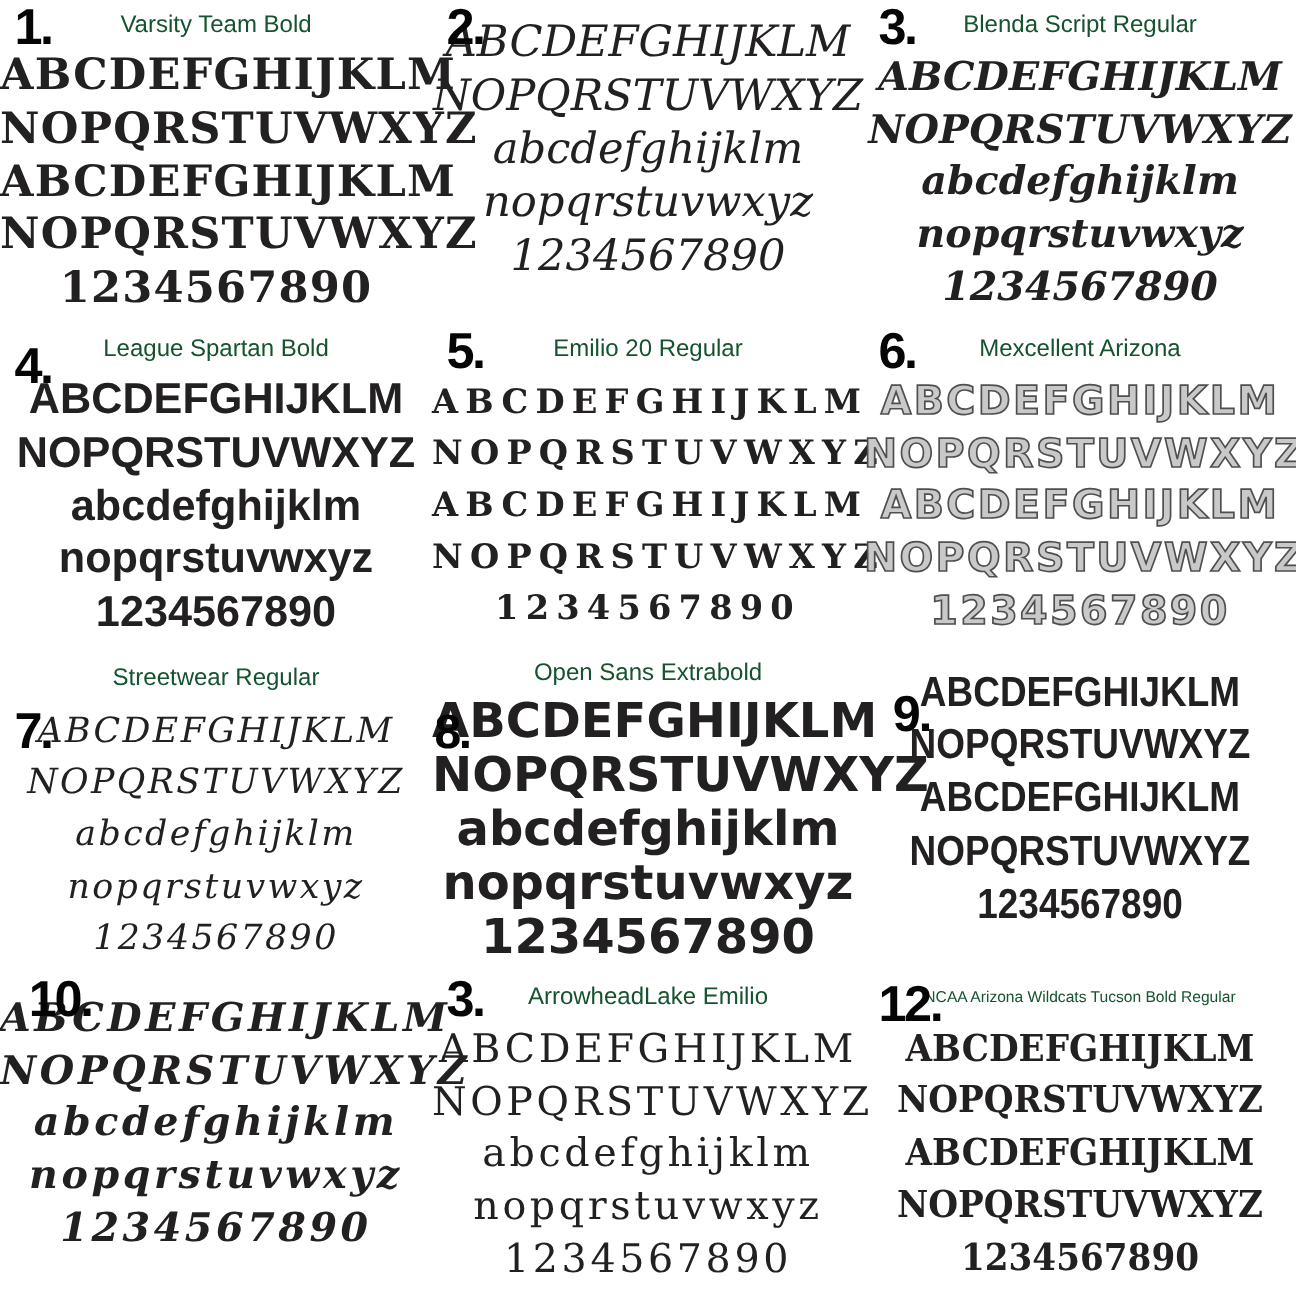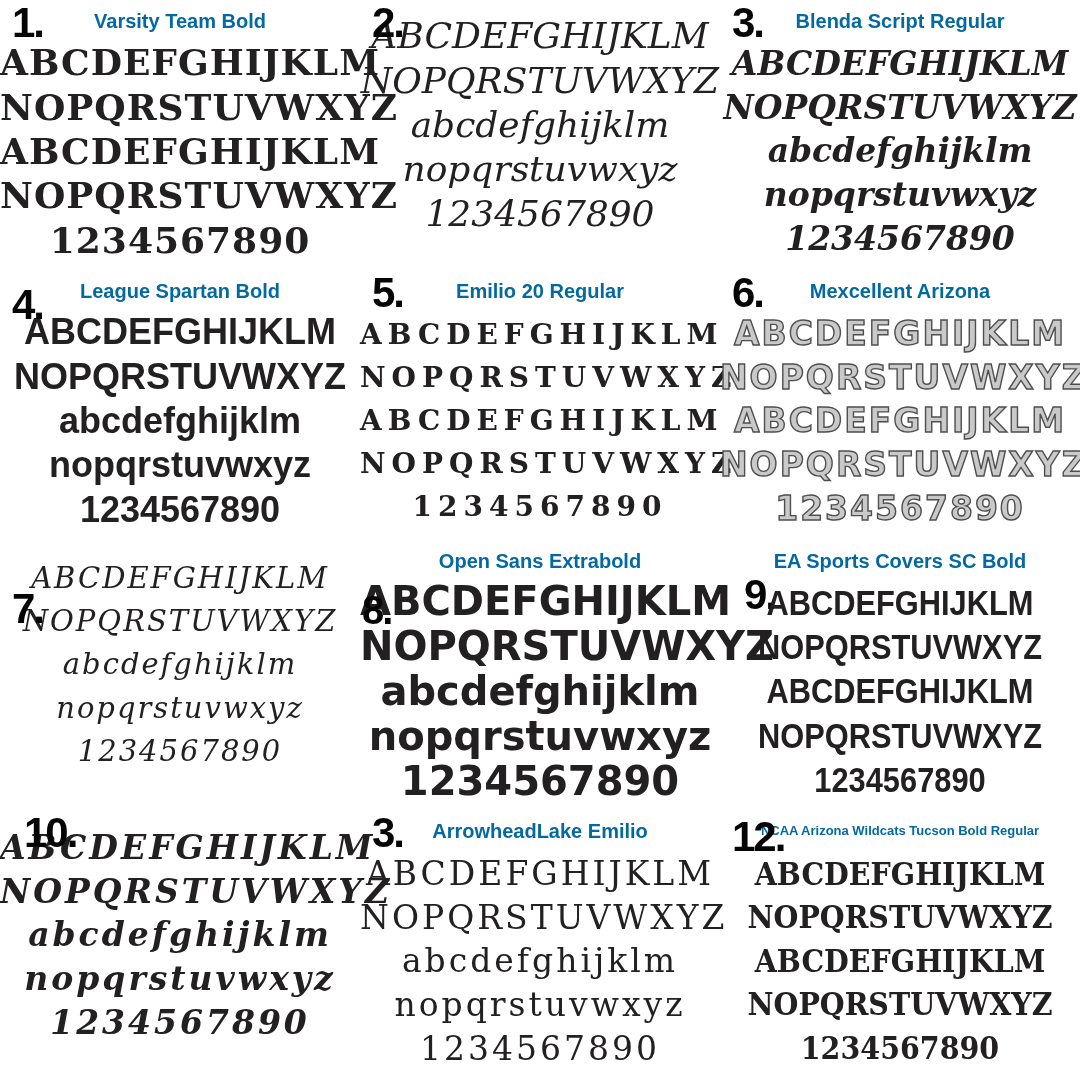--- a/index.html
+++ b/index.html
@@ -35,23 +35,22 @@
     font-family: "Liberation Sans", sans-serif;
     font-weight: 900;
     font-size: 42px;
     letter-spacing: -2px;
     color: #050505;
     line-height: 1;
   }
   .label {
     font-size: 20px;
     line-height: 26px;
-    color: #0369a1;
+    color: #14532d;
     white-space: nowrap;
-    font-weight: bold;
   }
   .lines {
     display: flex;
     flex-direction: column;
     justify-content: space-evenly;
     height: 230px;
     margin-top: 2px;
   }
   .line {
     color: #232021;
@@ -155,20 +154,21 @@
           <div class="line">ABCDEFGHIJKLM</div>
           <div class="line">NOPQRSTUVWXYZ</div>
           <div class="line">ABCDEFGHIJKLM</div>
           <div class="line">NOPQRSTUVWXYZ</div>
           <div class="line">1234567890</div>
         </div>
   </div>
 
   <div class="cell style-streetwear cell-7">
     <div class="num">7.</div>
+    <div class="label">Streetwear Regular</div>
     <div class="lines">
           <div class="line">ABCDEFGHIJKLM</div>
           <div class="line">NOPQRSTUVWXYZ</div>
           <div class="line">abcdefghijklm</div>
           <div class="line">nopqrstuvwxyz</div>
           <div class="line">1234567890</div>
         </div>
   </div>
 
   <div class="cell style-opensans cell-8">
@@ -178,21 +178,20 @@
           <div class="line">ABCDEFGHIJKLM</div>
           <div class="line">NOPQRSTUVWXYZ</div>
           <div class="line">abcdefghijklm</div>
           <div class="line">nopqrstuvwxyz</div>
           <div class="line">1234567890</div>
         </div>
   </div>
 
   <div class="cell style-easports cell-9">
     <div class="num">9.</div>
-    <div class="label">EA Sports Covers SC Bold</div>
     <div class="lines">
           <div class="line">ABCDEFGHIJKLM</div>
           <div class="line">NOPQRSTUVWXYZ</div>
           <div class="line">ABCDEFGHIJKLM</div>
           <div class="line">NOPQRSTUVWXYZ</div>
           <div class="line">1234567890</div>
         </div>
   </div>
 
   <div class="cell style-optisport cell-10">

